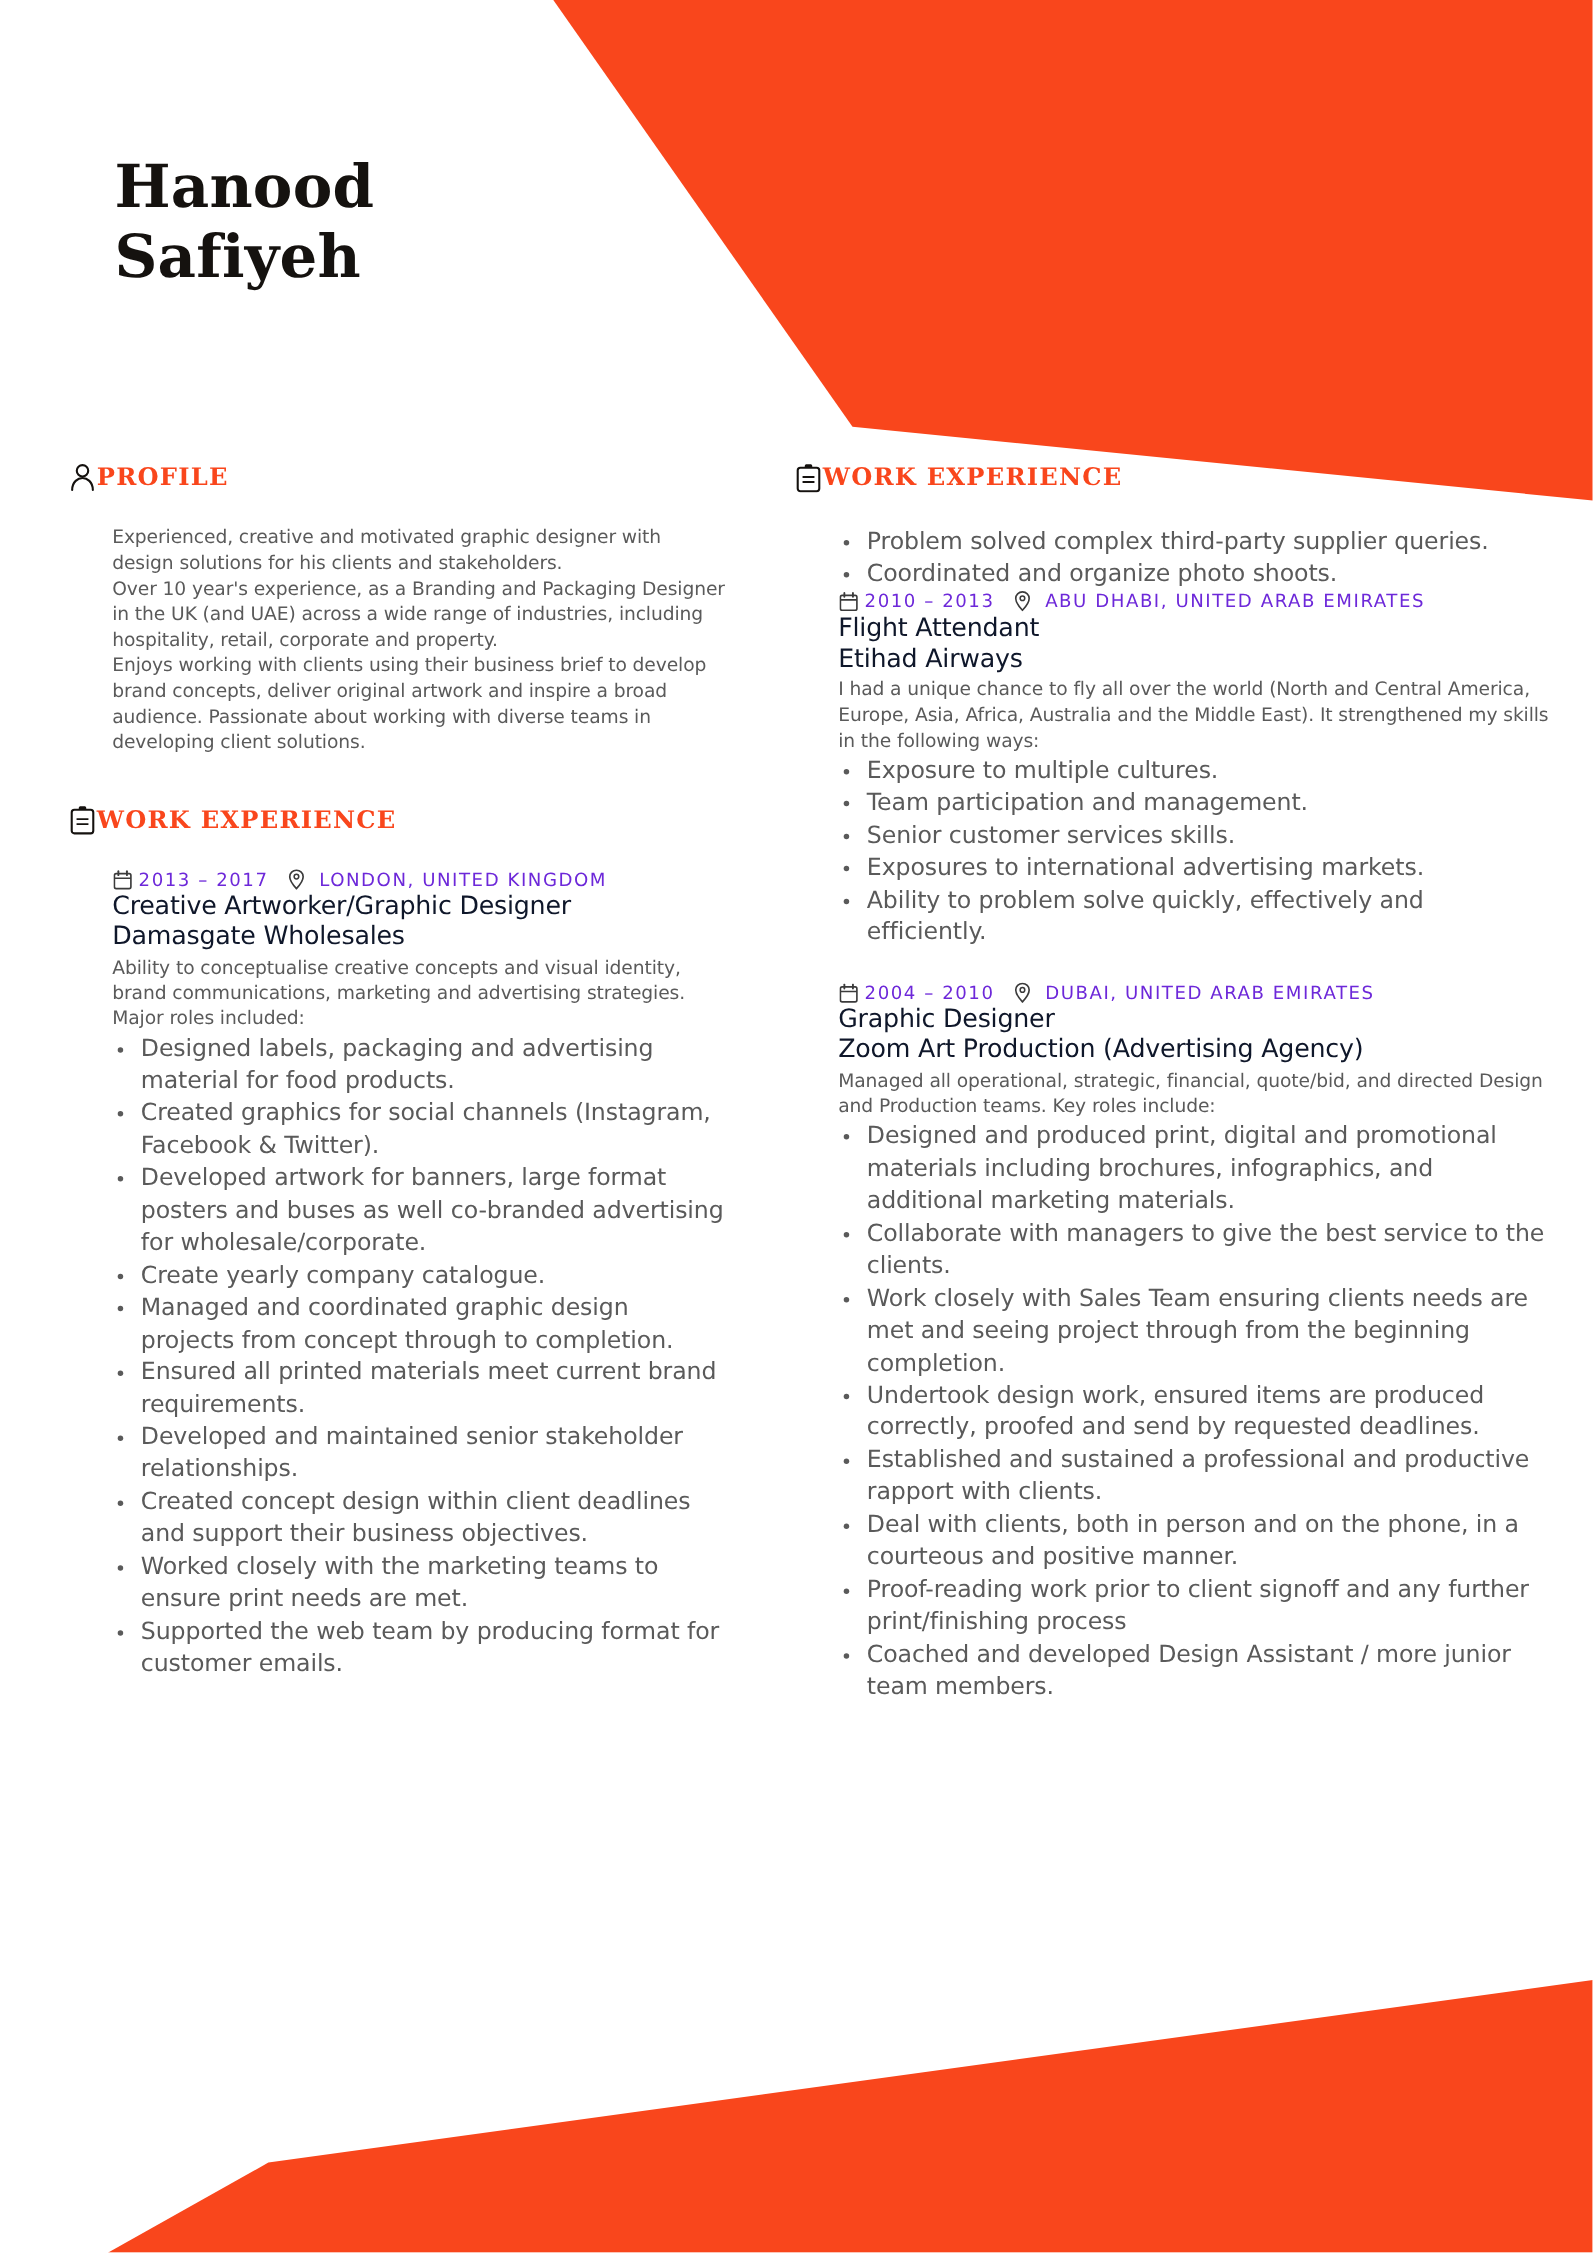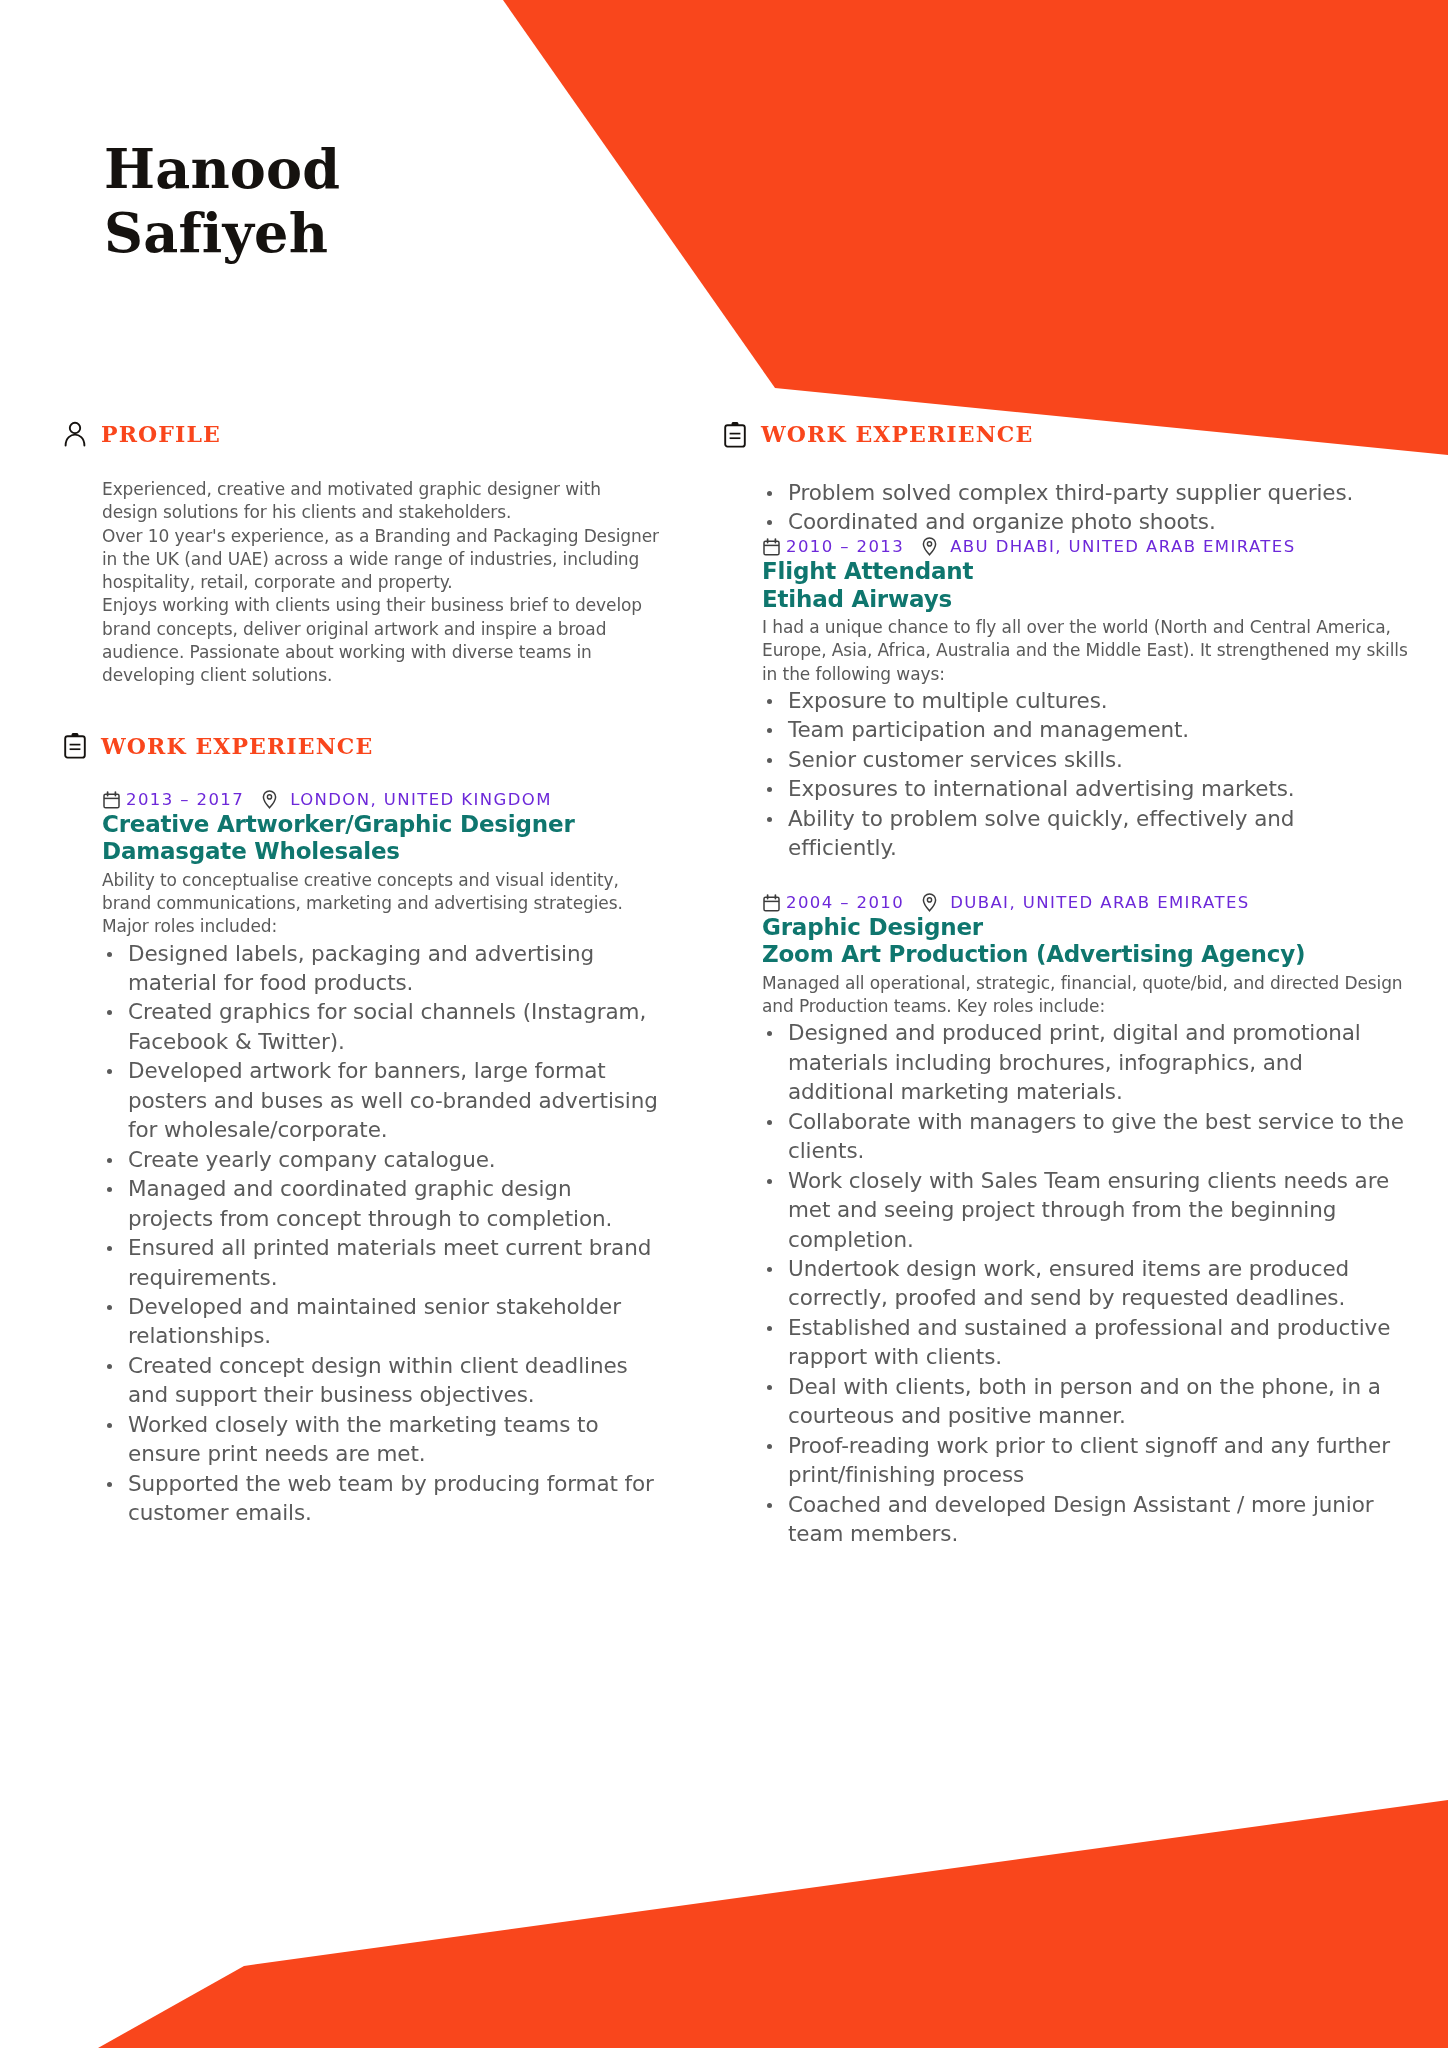--- a/index.html
+++ b/index.html
@@ -56,21 +56,21 @@
     z-index: 4;
   }
   .col { }
   .col-left  { width: 660px; padding-left: 62px; }
   .col-right { width: 788px; padding-left: 62px; padding-right: 40px; }
 
   
   .section-head {
     display: flex;
     align-items: center;
-    gap: 13px;
+    gap: 0;
     margin-bottom: 30px;
   }
   .section-head .sec-icon {
     width: 26px; height: 28px;
     display: inline-flex;
     align-items: center; justify-content: center;
     flex: 0 0 auto;
   }
   .section-head .sec-title {
     font-family: "DejaVu Serif", serif;
@@ -110,23 +110,23 @@
     display: inline-flex;
     align-items: center; justify-content: center;
     flex: 0 0 auto;
   }
   .job-meta .meta-loc-icon { margin-left: 10px; }
   .job-meta .meta-text { display: inline-block; }
   .job-meta .meta-loc-text { margin-left: 6px; }
 
   .job-title, .job-company {
     font-size: 23px;
-    font-weight: 700;
+    font-weight: 400;
     line-height: 1.2;
-    color: #0f766e;
+    color: #0f172a;
     letter-spacing: -0.2px;
   }
   .job-company { margin-bottom: 3px; }
 
   
   ul.bullets {
     list-style: none;
     margin: 0;
     padding: 0;
   }

